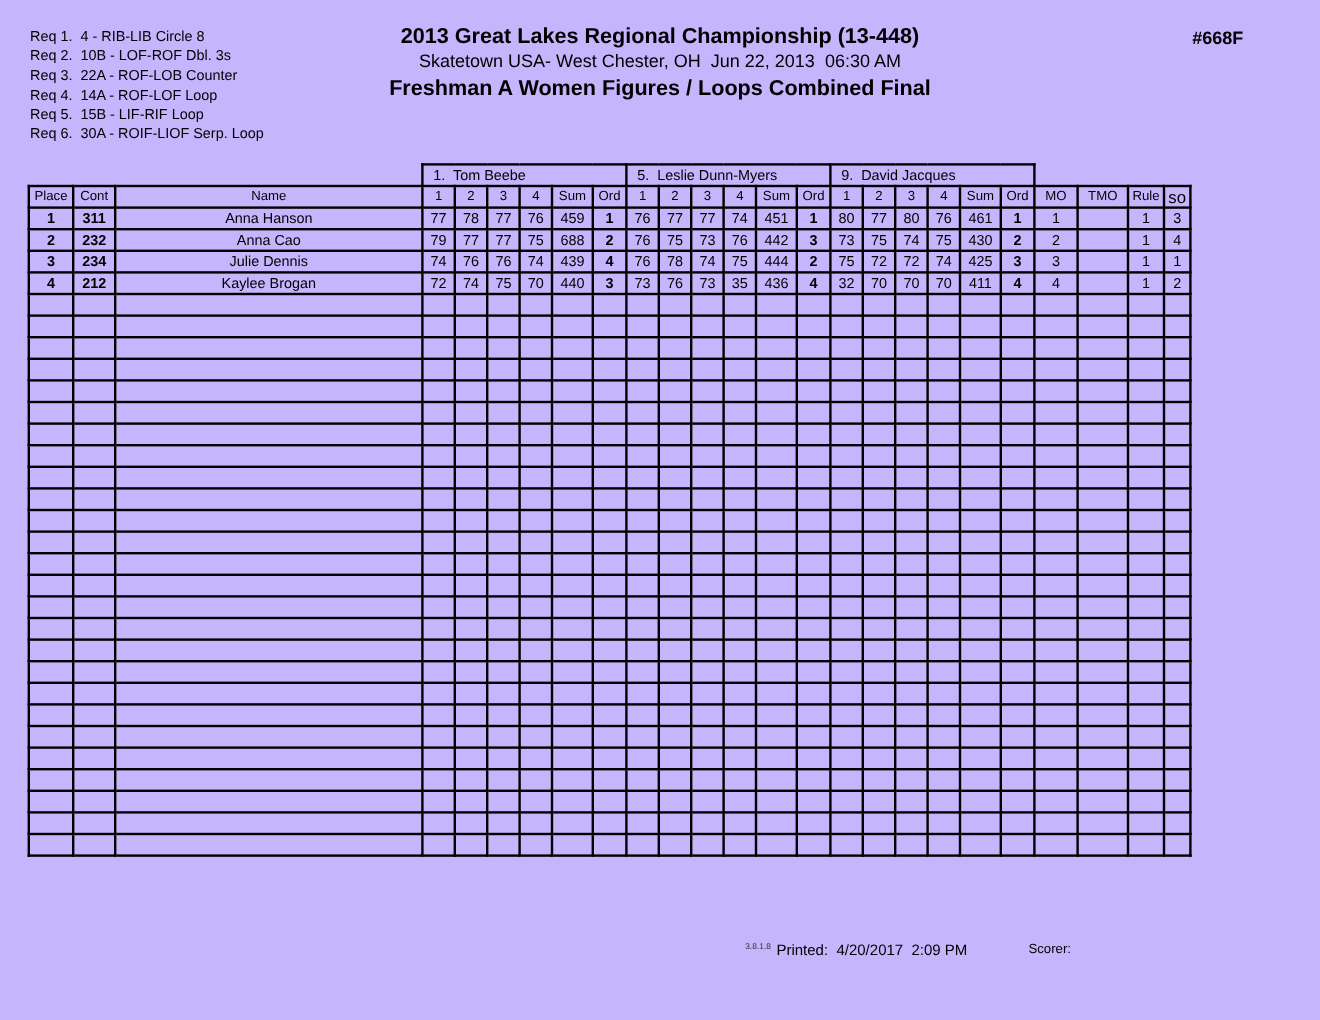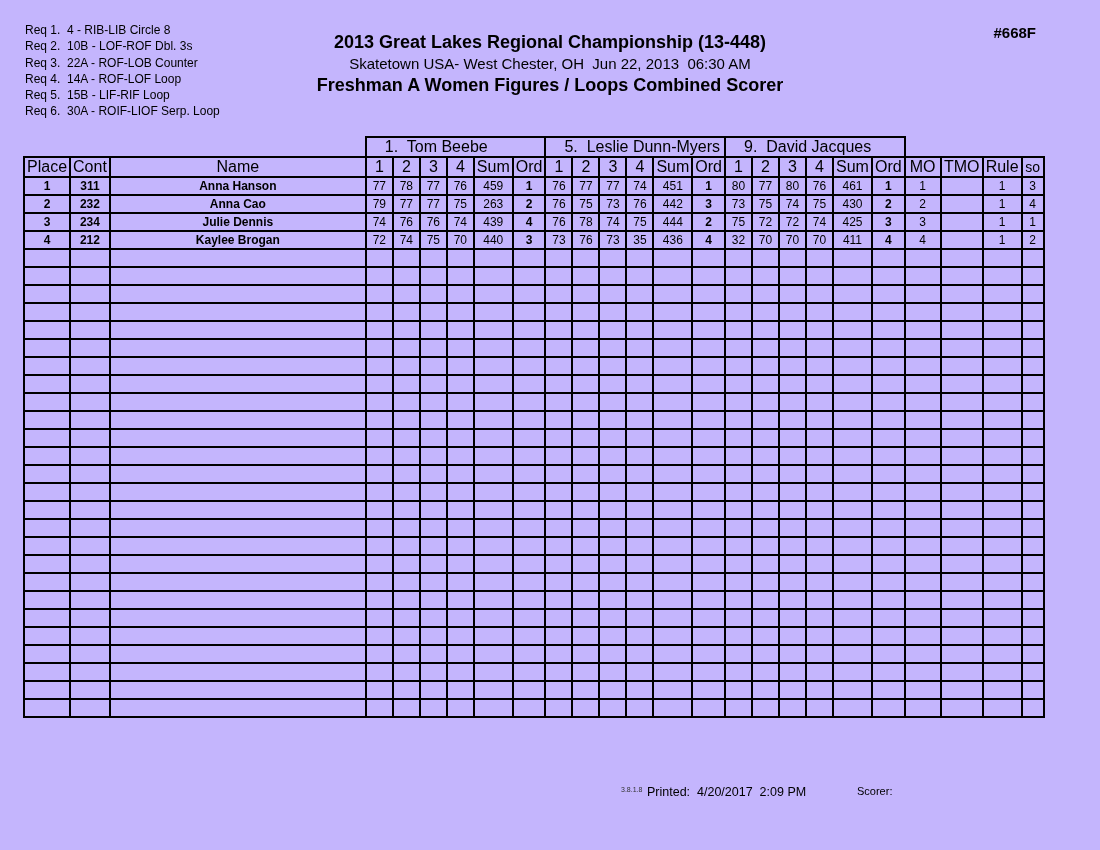--- a/index.html
+++ b/index.html
@@ -5,43 +5,43 @@
   * { box-sizing: border-box; }
   html,body { margin:0; padding:0; background:#fff; }
   .page {
     position:relative; width:1100px; height:850px; background:#c4b5fd;
     font-family:"Liberation Sans", sans-serif; color:#000; overflow:hidden;
   }
   
   .req-list { position:absolute; left:25px; top:22px; font-size:12px; line-height:16.3px; }
   .req-item { white-space:pre; }
   .title-block { position:absolute; left:0; right:0; top:20px; text-align:center; pointer-events:none; }
-  .title  { font-size:18px; font-weight:bold; white-space:pre;margin-top:12px; }
+  .title  { font-size:18px; font-weight:bold; white-space:pre; }
   .venue  { font-size:15px; margin-top:2px; white-space:pre; }
   .event  { font-size:18px; font-weight:bold; margin-top:3px; white-space:pre; }
   .report { font-size:16px; margin-top:3px; white-space:pre; }
   .doc-number { position:absolute; right:64px; top:24px; font-size:15px; font-weight:bold; }
 
   
   table.results { position:absolute; left:23px; top:136px; border-collapse:collapse; table-layout:fixed; }
   table.results td {
     border:2px solid #000; height:18px; padding:0 2px;
     font-size:12px; text-align:center; vertical-align:middle;
     overflow:hidden; white-space:nowrap;
   }
   tr.judge-row td.blank { border:none; }
-  tr.judge-row td.judge-box { text-align:left; padding-left:18px; white-space:pre; font-size:16px; }
+  tr.judge-row td.judge-box { text-align:left; padding-left:8px; white-space:pre; font-size:12px; }
   td.c-ord  { border-left:4px solid #000; border-right:4px solid #000; font-weight:bold; }
   td.h-left { text-align:left; padding-left:3px; }
   td.v-place { text-align:left; padding-left:8px; font-weight:bold; font-size:13px; }
   td.v-cont  { font-weight:bold; font-size:13px; }
-  td.v-name  { text-align:left; padding-left:5px; font-weight:bold; font-size:13px; }
+  td.v-name  { text-align:left; padding-left:5px; font-weight:normal; font-size:13px; }
   td.v-mo    { text-align:left; padding-left:9px; }
   td.v-rule  { text-align:right; padding-right:6px; }
-  tr.header-row td { font-size:16px; }
+  tr.header-row td { font-size:11px; }
   tr.header-row td.c-ord { font-weight:normal; }
   tr.header-row td.c-so  { font-size:14px; }
 
   
   .footer-version { position:absolute; left:621px; top:786px; font-size:7px; color:#333; }
   .footer-printed { position:absolute; left:647px; top:785px; font-size:12.5px; white-space:pre; }
   .footer-scorer  { position:absolute; left:857px; top:785px; font-size:11px; }
 </style>
 </head>
 <body>
@@ -53,21 +53,21 @@
     <div class="req-item">Req 2.  10B - LOF-ROF Dbl. 3s</div>
     <div class="req-item">Req 3.  22A - ROF-LOB Counter</div>
     <div class="req-item">Req 4.  14A - ROF-LOF Loop</div>
     <div class="req-item">Req 5.  15B - LIF-RIF Loop</div>
     <div class="req-item">Req 6.  30A - ROIF-LIOF Serp. Loop</div>
   </div>
 
   <div class="title-block">
     <div class="title">2013 Great Lakes Regional Championship (13-448)</div>
     <div class="venue">Skatetown USA- West Chester, OH  Jun 22, 2013  06:30 AM</div>
-    <div class="event">Freshman A Women Figures / Loops Combined Scorer</div>
+    <div class="event">Freshman A Women Figures / Loops Combined Final</div>
   </div>
 
   <div class="doc-number">#668F</div>
 
   <table class="results">
     <colgroup>
       <col style="width:37px">
         <col style="width:35px">
         <col style="width:256px">
       <col style="width:27px">
@@ -158,21 +158,21 @@
       </tr>
 
       <tr>
         <td class="v-place">2</td>
         <td class="v-cont">232</td>
         <td class="v-name">Anna Cao</td>
         <td>79</td>
         <td>77</td>
         <td>77</td>
         <td>75</td>
-        <td>263</td>
+        <td>688</td>
         <td class="c-ord">2</td>
         <td>76</td>
         <td>75</td>
         <td>73</td>
         <td>76</td>
         <td>442</td>
         <td class="c-ord">3</td>
         <td>73</td>
         <td>75</td>
         <td>74</td>

